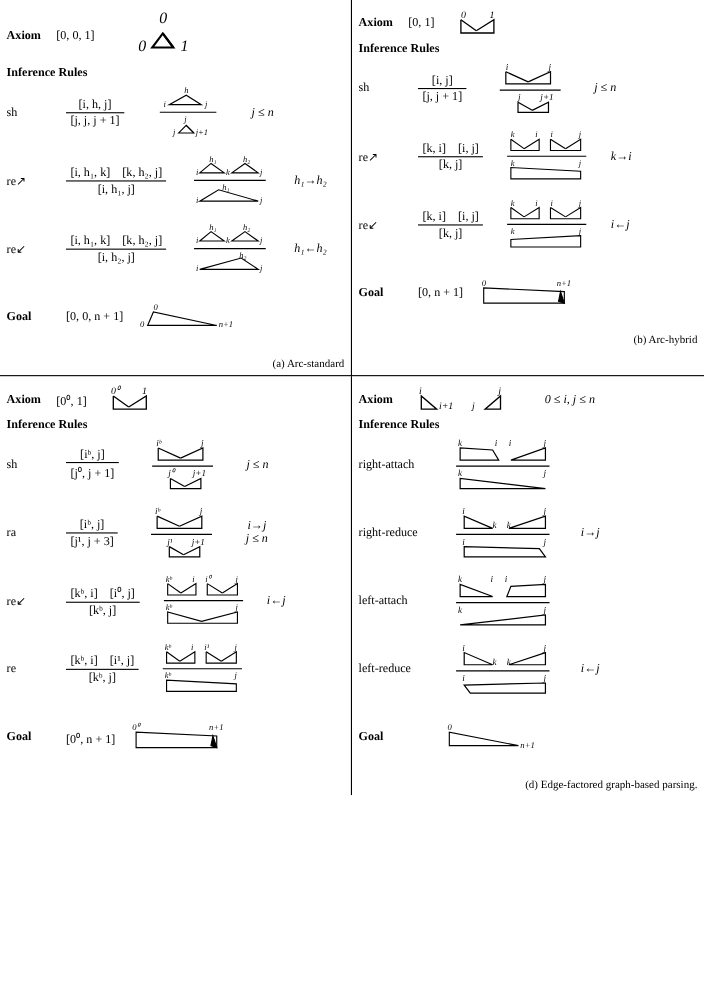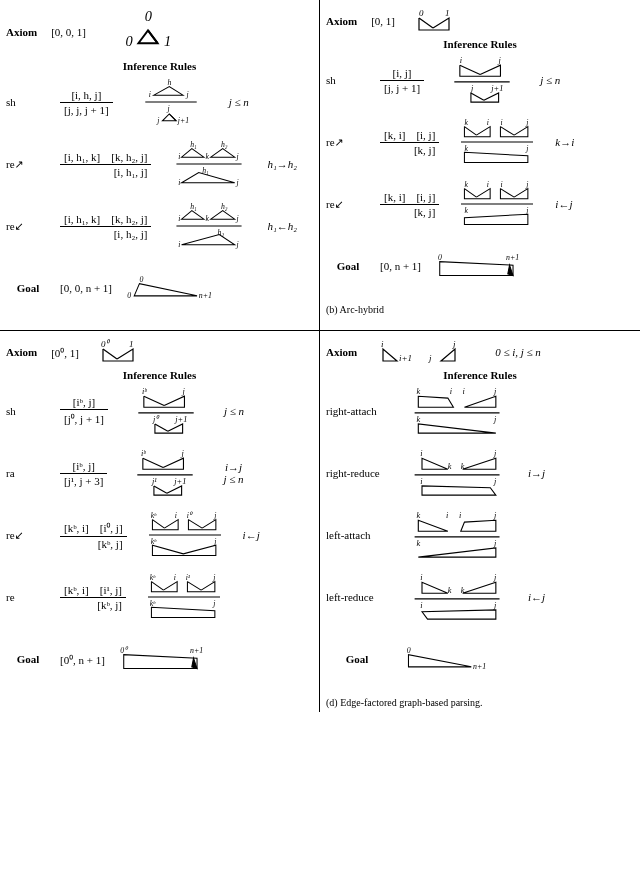--- a/index.html
+++ b/index.html
@@ -1,29 +1,29 @@
 <!DOCTYPE html>
 <html><head>
 <meta charset="utf-8">
 <style>
   body { margin:0; padding:0; font-family:"Times New Roman",serif; font-size:11px; background:#fff; color:#000; width:640px; }
   .grid { display:grid; grid-template-columns:320px 320px; }
   .panel { border-right:1px solid #000; border-bottom:1px solid #000; padding:8px 6px 4px 6px; box-sizing:border-box; }
   .grid .panel:nth-child(2n){ border-right:none; }
   .grid .panel:nth-child(n+3){ border-bottom:none; }
   .hdr { display:flex; align-items:center; gap:14px; margin-bottom:4px; }
-  .bold { font-weight:bold;text-align:center; }
+  .bold { font-weight:bold; }
   .rule-row { display:flex; align-items:center; gap:10px; margin:6px 0 14px 0; min-height:48px;}
   .rname { width:44px; }
   .fractxt { text-align:center; }
   .fractxt .fnum { display:block; padding:0 4px 1px; }
-  .fractxt .fden { display:block; border-top:1px solid #000; padding:1px 4px 0;text-align:right; }
+  .fractxt .fden { display:block; border-top:1px solid #000; padding:1px 4px 0; }
   .diag { width:96px; height:48px; flex-shrink:0; }
   .cond { font-style:italic; white-space:nowrap;text-align:center; }
-  .cap { text-align:left; font-size:10px; margin-top:6px; }
+  .cap { text-align:right; font-size:10px; margin-top:6px; }
   svg line, svg polyline, svg polygon, svg path { stroke:#000; stroke-width:1.2; }
   svg .fill { fill:#000; }
   svg .nofill { fill:none; }
   svg text { font-family:"Times New Roman",serif; font-size:9px; font-style:italic; }
 </style>
 </head>
 <body>
 
 <div class="grid">
 
@@ -111,20 +111,21 @@
   <div class="rule-row">
     <span class="bold rname">Goal</span>
     <span>[0, 0, n + 1]</span>
     <svg class="diag" viewBox="0 0 110 30">
       <text x="20" y="8">0</text>
       <text x="6" y="26">0</text>
           <text x="88" y="26">n+1</text>
       <polygon class="nofill" points="14,24 86,24 20,10"></polygon>
     </svg>
   </div>
+  <div class="cap">(a) Arc-standard</div>
 </div>
 
 <div class="panel">
   <div class="hdr">
     <span class="bold">Axiom</span>
     <span>[0, 1]</span>
     <svg class="diag" viewBox="0 0 50 26" style="width:50px;height:26px">
       <text x="10" y="8">0</text>
           <text x="36" y="8">1</text>
       <polyline class="nofill" points="10,10 10,22 40,22 40,10 24,20"></polyline>

